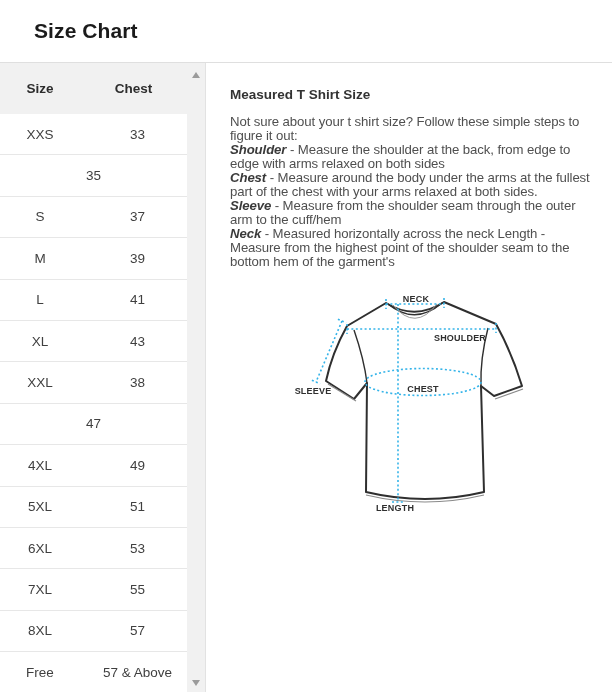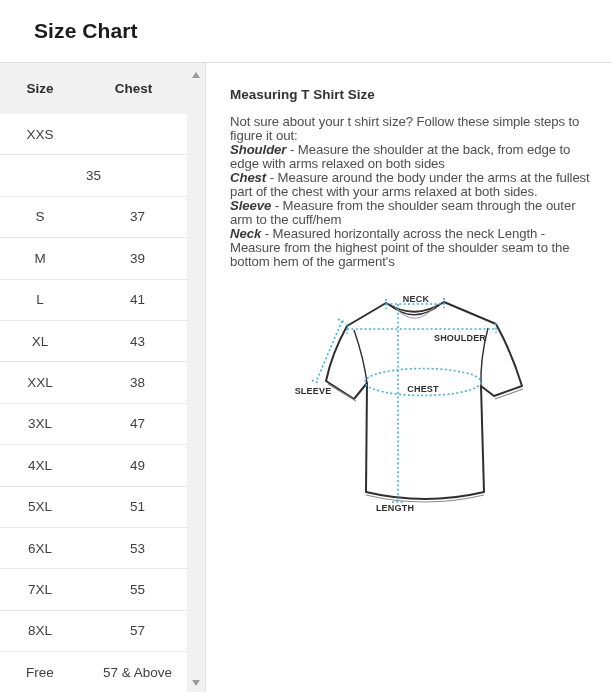--- a/index.html
+++ b/index.html
@@ -54,20 +54,21 @@
   <div class="content">
 
     <div class="table-region">
       <div class="thead">
         <div class="tcell c0">Size</div>
         <div class="tcell c1">Chest</div>
       </div>
       <div>
           <div class="trow">
             <div class="tcell c0">XXS</div>
+            <div class="tcell c1">33</div>
           </div>
           <div class="trow">
             <div class="tcell c1">35</div>
           </div>
           <div class="trow">
             <div class="tcell c0">S</div>
             <div class="tcell c1">37</div>
           </div>
           <div class="trow">
             <div class="tcell c0">M</div>
@@ -79,21 +80,20 @@
           </div>
           <div class="trow">
             <div class="tcell c0">XL</div>
             <div class="tcell c1">43</div>
           </div>
           <div class="trow">
             <div class="tcell c0">XXL</div>
             <div class="tcell c1">38</div>
           </div>
           <div class="trow">
-            <div class="tcell c0">3XL</div>
             <div class="tcell c1">47</div>
           </div>
           <div class="trow">
             <div class="tcell c0">4XL</div>
             <div class="tcell c1">49</div>
           </div>
           <div class="trow">
             <div class="tcell c0">5XL</div>
             <div class="tcell c1">51</div>
           </div>
@@ -115,21 +115,21 @@
           </div>
         </div>
     </div>
 
     <div class="scroll-track">
       <div class="scroll-arrow up"></div>
       <div class="scroll-arrow down"></div>
     </div>
 
     <div class="right-panel">
-      <h2>Measuring T Shirt Size</h2>
+      <h2>Measured T Shirt Size</h2>
       <div class="para"><span>Not sure about your t shirt size? Follow these simple steps to figure it out:</span><br><span class="bi">Shoulder</span><span> - Measure the shoulder at the back, from edge to edge with arms relaxed on both sides</span><br><span class="bi">Chest</span><span> - Measure around the body under the arms at the fullest part of the chest with your arms relaxed at both sides.</span><br><span class="bi">Sleeve</span><span> - Measure from the shoulder seam through the outer arm to the cuff/hem</span><br><span class="bi">Neck</span><span> - Measured horizontally across the neck Length - Measure from the highest point of the shoulder seam to the bottom hem of the garment's</span></div>
 
       <div class="diagram-wrap">
         <svg width="276" height="232" viewBox="0 0 276 232">
 
           <path d="M110,14 L71,37 Q56,64 50,92 L78,110 L91,94 L90,203 Q149,217 208,203 L205,97 L218,107 L246,97 Q236,64 220,35 L168,13 Q139,32 110,14 Z" fill="#ffffff" stroke="#2f2f2f" stroke-width="2" stroke-linejoin="round"></path>
 
           <path d="M112,15 Q139,37 166,14" fill="none" stroke="#2f2f2f" stroke-width="1.4"></path>
           <path d="M117,16 Q139,43 161,15" fill="none" stroke="#999999" stroke-width="1"></path>
 

